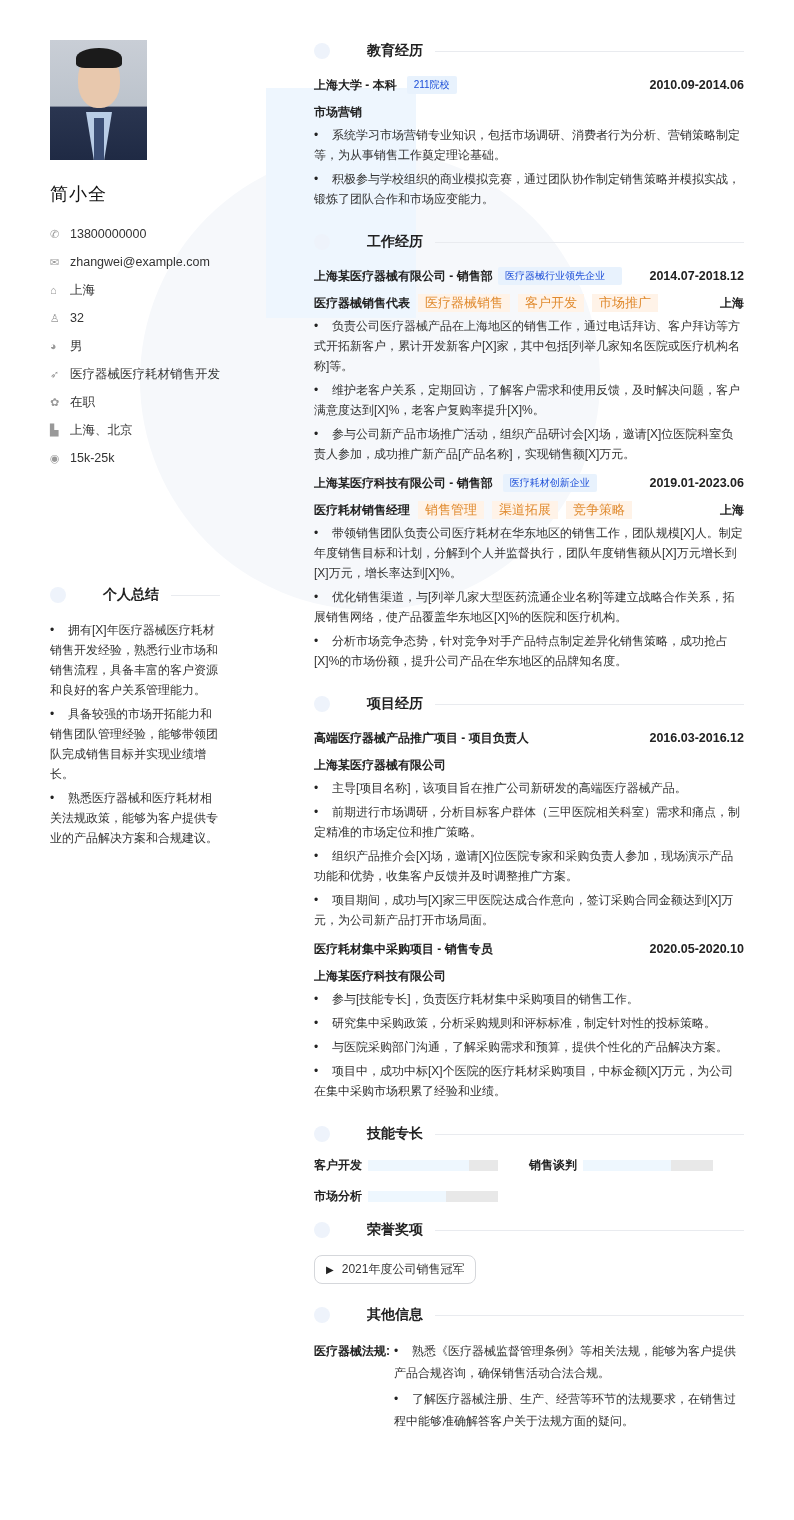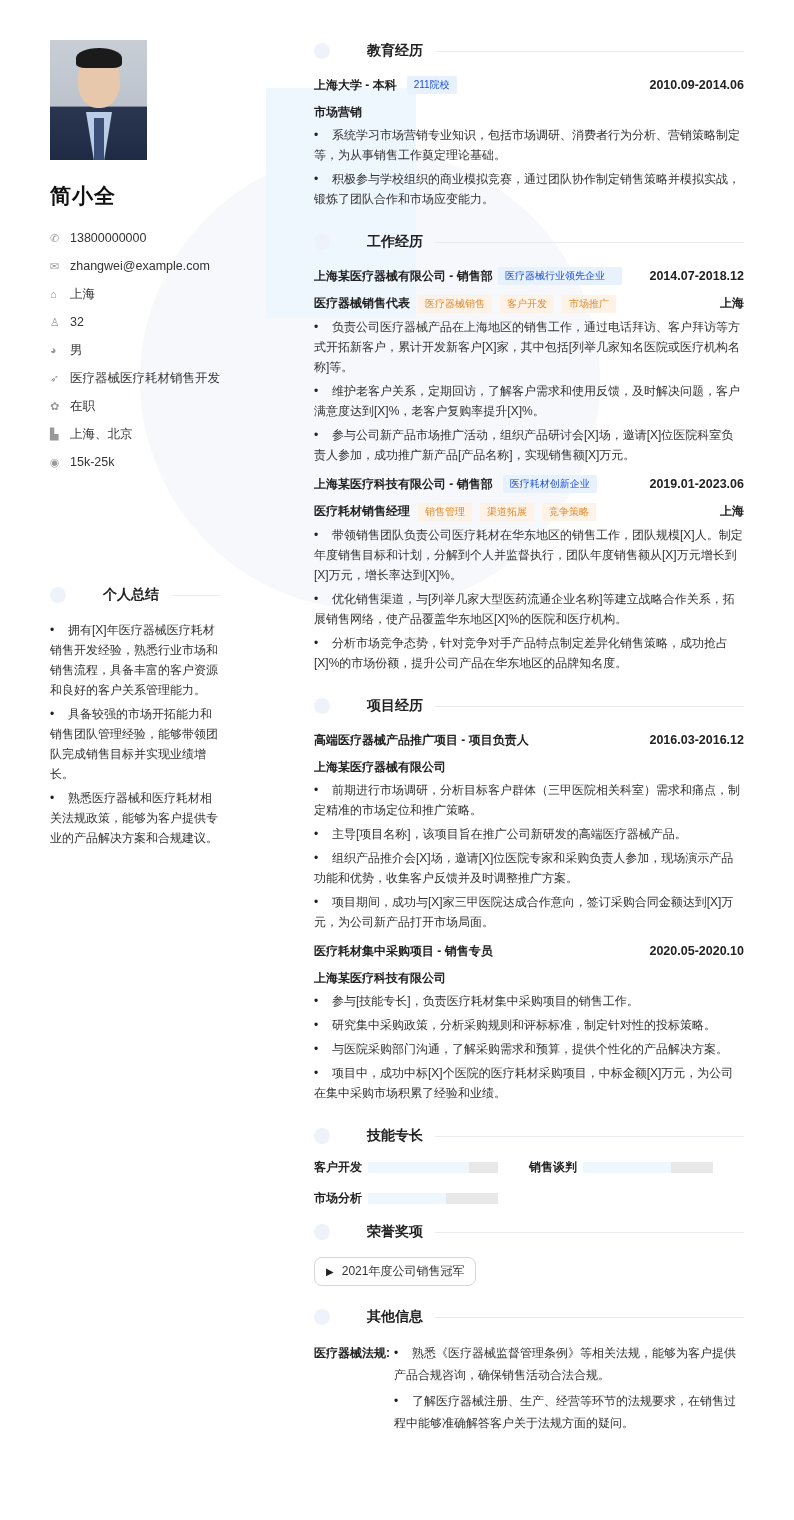--- a/index.html
+++ b/index.html
@@ -16,41 +16,41 @@
   .left { position: absolute; left: 50px; top: 40px; width: 170px; }
   .avatar { width: 97px; height: 120px; background: linear-gradient(180deg,#c9ced6 0%,#bcc3cc 55%,#2a3550 56%,#1f2a44 100%);
             position: relative; overflow: hidden; }
   .avatar .head { position: absolute; left: 28px; top: 12px; width: 42px; height: 56px; border-radius: 48% 48% 45% 45%;
                   background: #e8c8ad; }
   .avatar .hair { position: absolute; left: 26px; top: 8px; width: 46px; height: 20px; border-radius: 50% 50% 20% 20%;
                   background: #1b1b1b; }
   .avatar .shirt { position: absolute; left: 36px; top: 72px; width: 26px; height: 48px; background: #b9cde6;
                    clip-path: polygon(0 0,100% 0,70% 100%,30% 100%); }
   .avatar .tie { position: absolute; left: 44px; top: 78px; width: 10px; height: 42px; background: #3b4e75; }
-  .name { font-size: 21px; font-weight: bold; margin-top: 22px; color: #111; letter-spacing: 1px; }
+  .name { font-size: 18px; font-weight: normal; margin-top: 22px; color: #111; letter-spacing: 1px; }
   .info { margin-top: 14px; }
   .info-row { display: flex; align-items: center; height: 28px; font-size: 12.5px; color: #333; }
   .info-row .ic { width: 20px; color: #999; font-size: 11px; display: inline-block; }
   .sec-left { position: absolute; left: 50px; top: 541px; width: 170px; margin-top: 43px; }
   .sec-head { display: flex; align-items: center; height: 22px; }
   .sec-head .dot { width: 16px; height: 16px; border-radius: 50%; background: #eef3fb; margin-right: 5px; }
   .sec-head .title { font-size: 14px; font-weight: bold; color: #222; padding-left: 32px; }
   .sec-head .line { flex: 1; height: 1px; background: #e9ebef; margin-left: 12px; }
   .summary { margin-top: 14px; font-size: 12px; line-height: 20px; color: #333; }
   .summary li, .bul li { list-style: none; margin-bottom: 4px; }
   .summary li::before, .bul li::before { content: "•"; display: inline-block; width: 18px; color: #222; }
 
   
   .right { position: absolute; left: 314px; top: 40px; width: 430px; }
   .section { margin-bottom: 22px; }
   .entry-head { display: flex; justify-content: space-between; align-items: flex-start; font-size: 12px; font-weight: bold; line-height: 18px; }
   .entry-head .l { display: flex; align-items: flex-start; }
   .date { font-size: 12.5px; font-weight: bold; color: #222; white-space: nowrap; }
   .tag-blue { display: inline-block; background: #e8f2fd; color: #1d4ed8; font-weight: normal; font-size: 10px; padding: 0 7px; border-radius: 2px; margin-left: 10px; line-height: 18px; }
-  .tag-orange { display: inline-block; background: #fff3e8; color: #e08a2e; font-weight: normal; font-size: 10px; padding: 0 7px; margin-left: 8px; line-height: 18px; }
+  .tag-orange { display: inline-block; background: #fff3e8; color: #e08a2e; font-weight: normal; font-size: 13px; padding: 0 7px; margin-left: 8px; line-height: 18px; }
   .subline { font-size: 12px; font-weight: bold; margin-top: 9px; display: flex; justify-content: space-between; line-height: 18px; }
   .bul { margin-top: 4px; font-size: 12px; line-height: 20px; color: #333; }
   .skills { margin-top: 12px; font-size: 12px; }
   .skill-row { display: flex; margin-bottom: 14px; }
   .skill { display: flex; align-items: center; width: 220px; }
   .skill .lbl { width: 54px; font-weight: bold; color: #222; }
   .bar { width: 130px; height: 11px; background: #e8e8e8; position: relative; }
   .bar .fill { position: absolute; left: 0; top: 0; height: 100%; background: #eef7fe; }
   .award { display: inline-flex; align-items: center; margin-top: 14px; border: 1px solid #d5d7db; border-radius: 8px; padding: 5px 11px; font-size: 12px; color: #333; }
   .award .tri { font-size: 10px; margin-right: 8px; color: #222; }
@@ -205,22 +205,22 @@
 
       <div>
         <div class="entry-head" style="margin-top:14px">
           <span>高端医疗器械产品推广项目 - 项目负责人</span>
           <span class="date">2016.03-2016.12</span>
         </div>
         <div class="subline">
             <span>上海某医疗器械有限公司</span>
           </div>
         <ul class="bul">
+          <li>主导[项目名称]，该项目旨在推广公司新研发的高端医疗器械产品。</li>
           <li>前期进行市场调研，分析目标客户群体（三甲医院相关科室）需求和痛点，制定精准的市场定位和推广策略。</li>
-          <li>主导[项目名称]，该项目旨在推广公司新研发的高端医疗器械产品。</li>
           <li>组织产品推介会[X]场，邀请[X]位医院专家和采购负责人参加，现场演示产品功能和优势，收集客户反馈并及时调整推广方案。</li>
           <li>项目期间，成功与[X]家三甲医院达成合作意向，签订采购合同金额达到[X]万元，为公司新产品打开市场局面。</li>
         </ul>
       </div>
 
       <div>
         <div class="entry-head" style="margin-top:10px">
           <span>医疗耗材集中采购项目 - 销售专员</span>
           <span class="date">2020.05-2020.10</span>
         </div>

